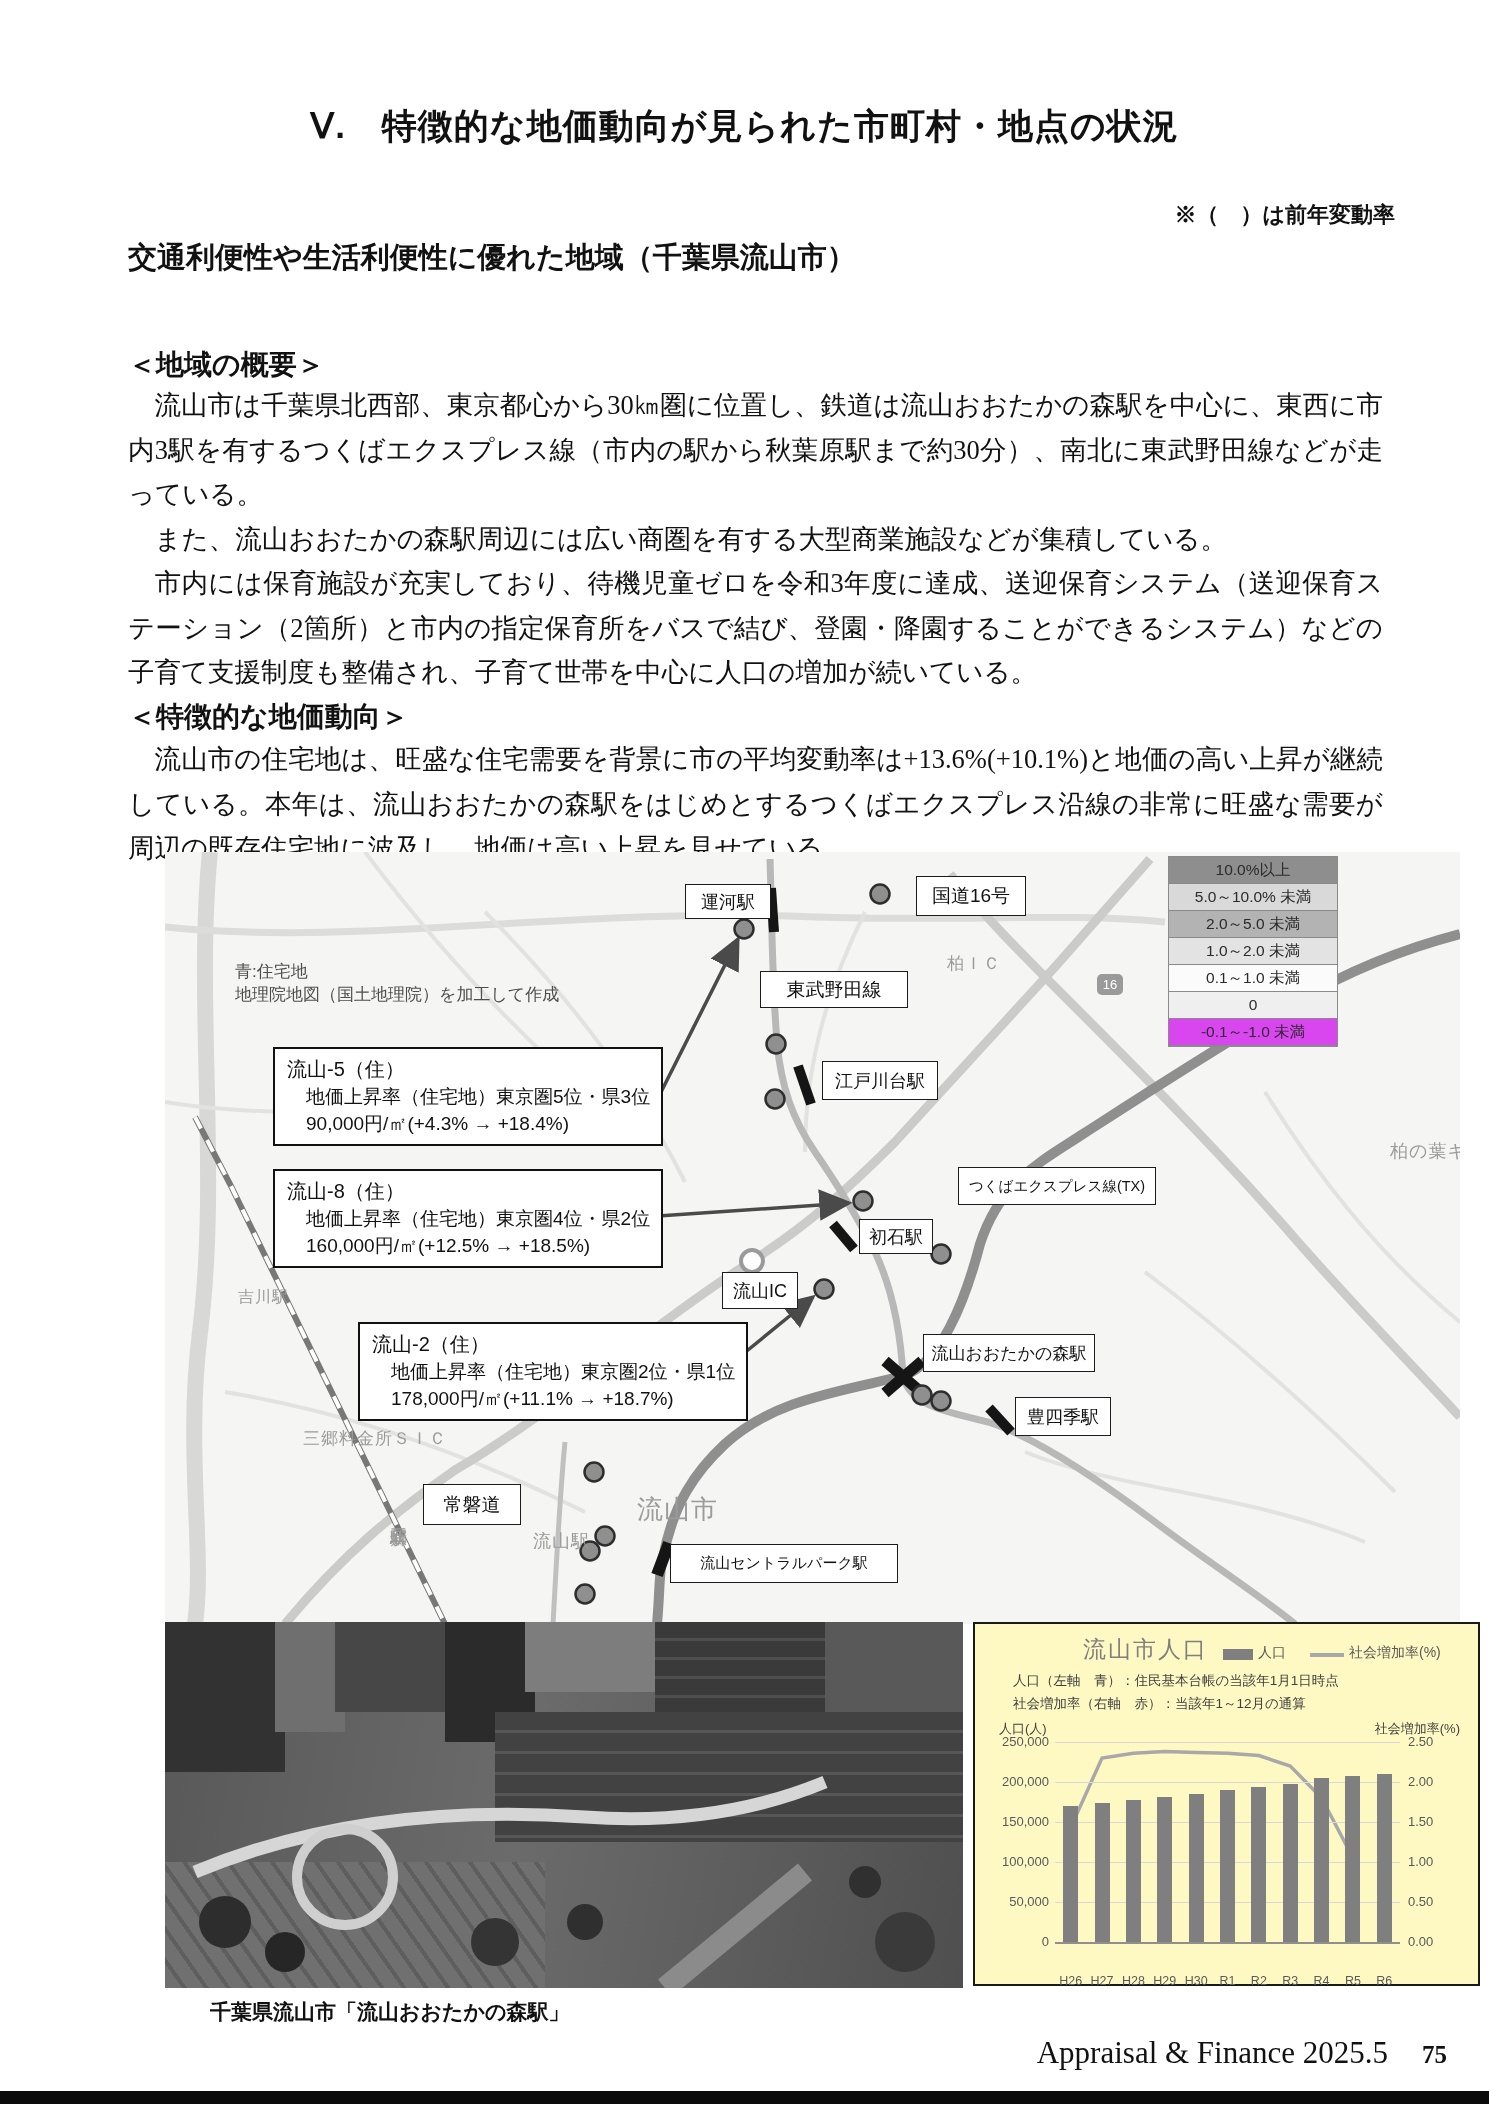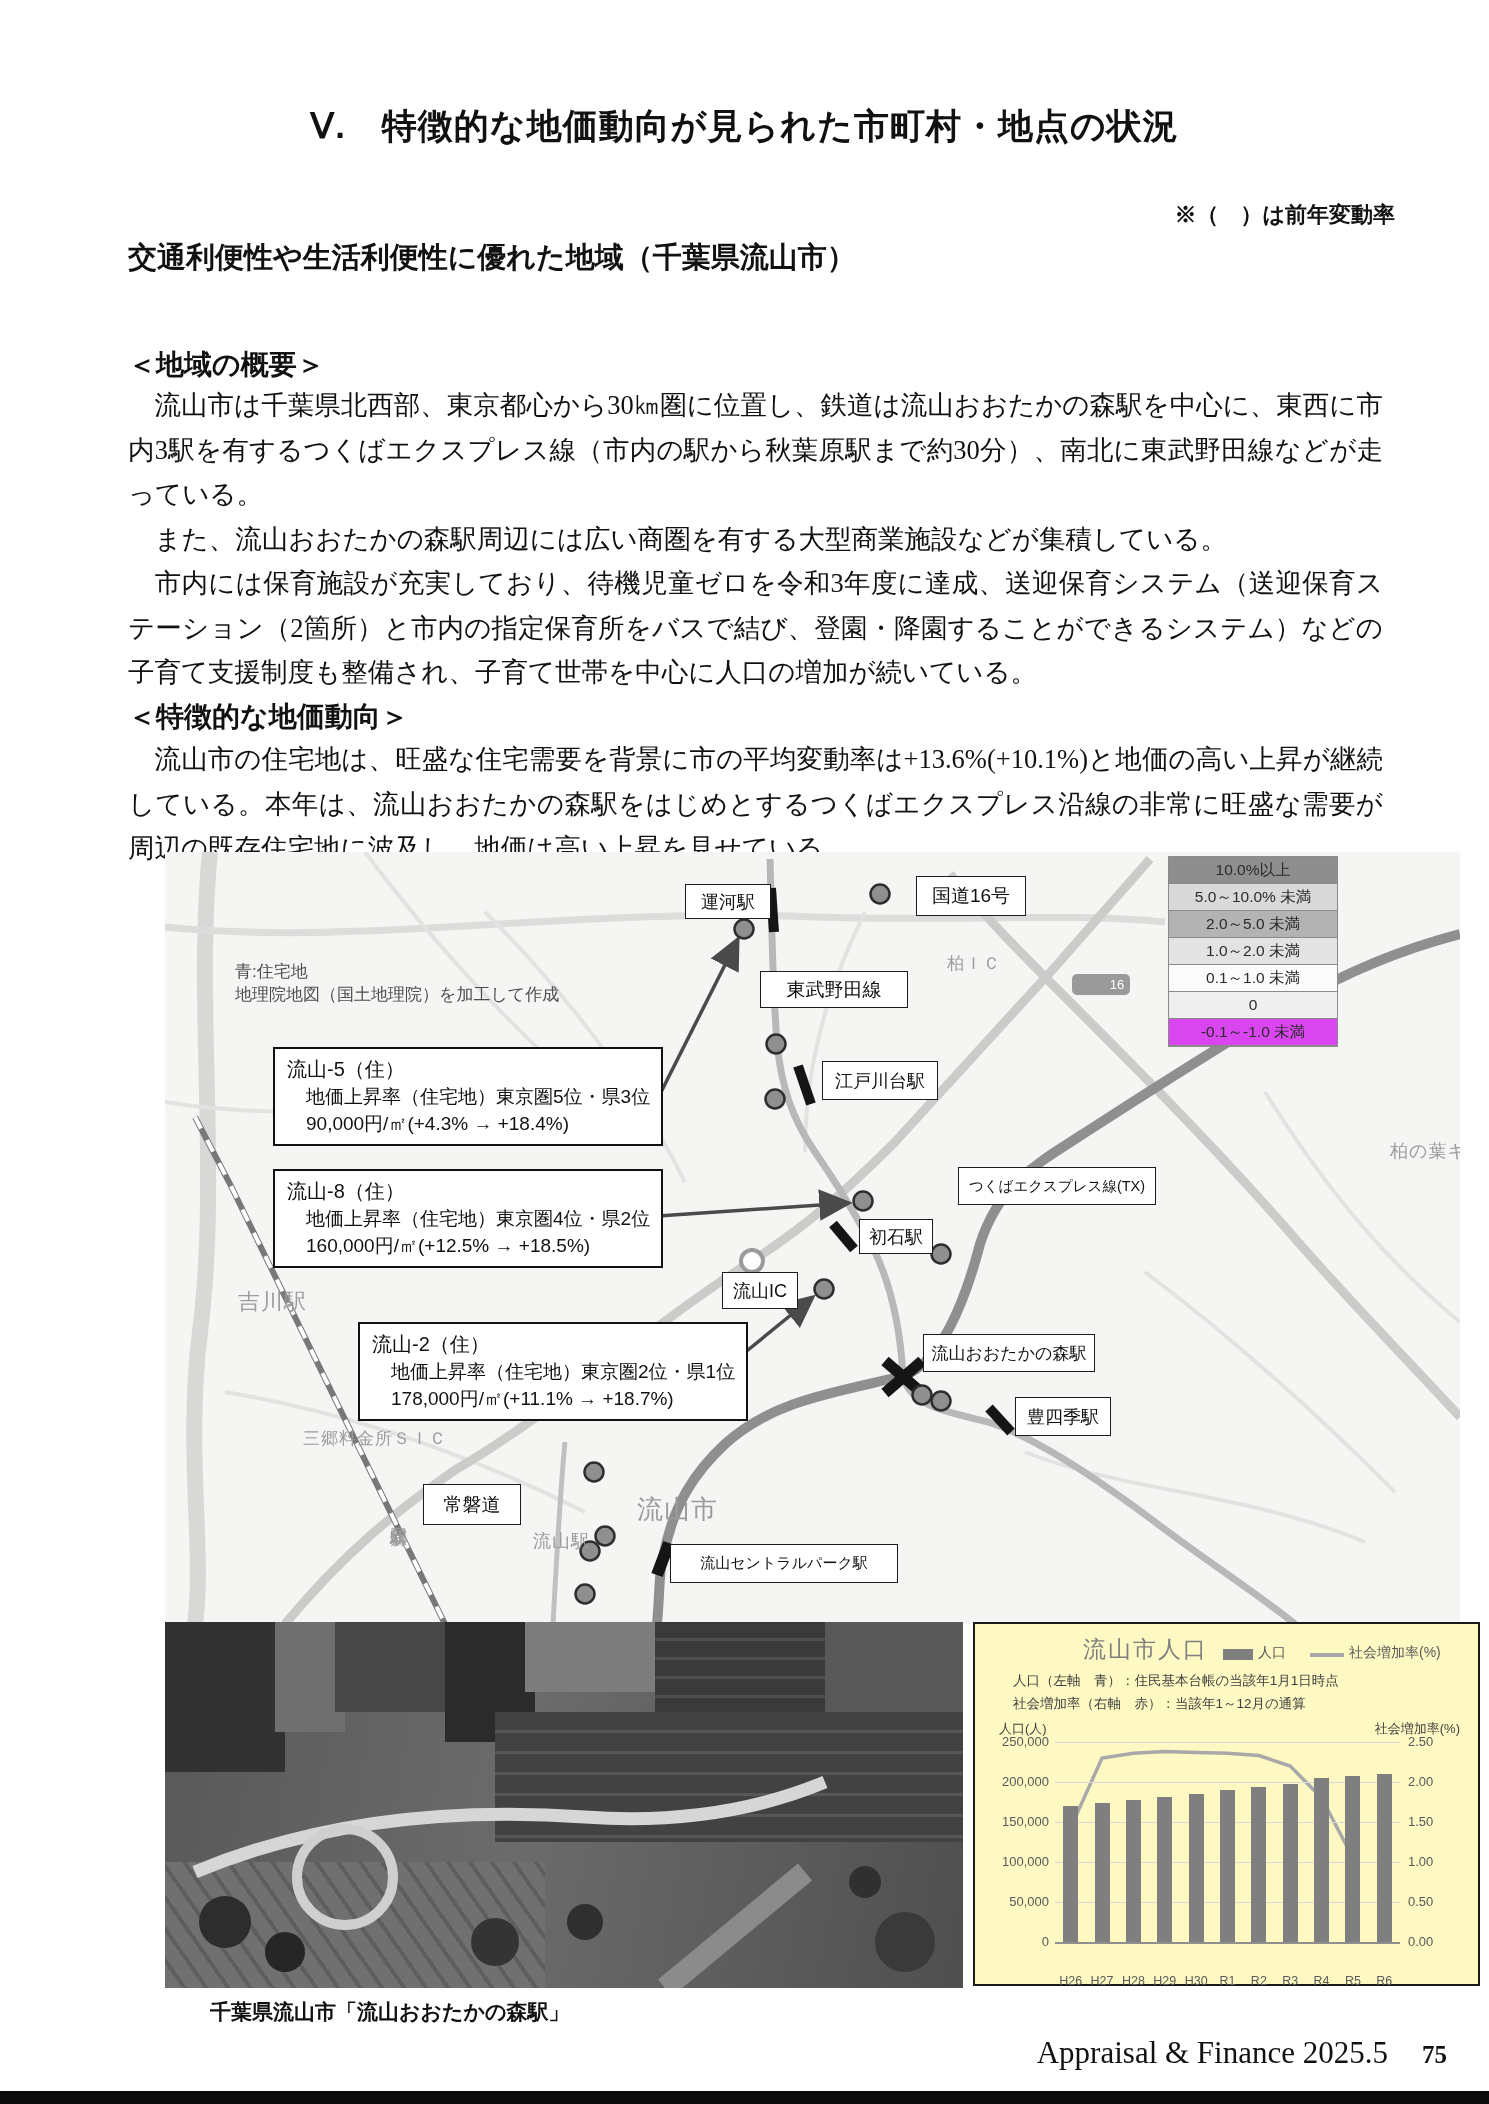--- a/index.html
+++ b/index.html
@@ -157,29 +157,29 @@
       <div class="mlabel" style="left: 657px; top: 209px; width: 114px; height: 37px; font-size: 18px;">江戸川台駅</div>
       <div class="mlabel" style="left: 793px; top: 315px; width: 196px; height: 36px; font-size: 14.5px;">つくばエクスプレス線(TX)</div>
       <div class="mlabel" style="left: 694px; top: 367px; width: 72px; height: 33px; font-size: 18px;">初石駅</div>
       <div class="mlabel" style="left: 557px; top: 420px; width: 74px; height: 35px; font-size: 18px;">流山IC</div>
       <div class="mlabel" style="left: 758px; top: 482px; width: 170px; height: 36px; font-size: 17px;">流山おおたかの森駅</div>
       <div class="mlabel" style="left: 850px; top: 545px; width: 94px; height: 37px; font-size: 18px;">豊四季駅</div>
       <div class="mlabel" style="left: 258px; top: 632px; width: 96px; height: 39px; font-size: 19px;">常磐道</div>
       <div class="mlabel" style="left: 505px; top: 692px; width: 226px; height: 37px; font-size: 15px;">流山セントラルパーク駅</div>
       <div class="plabel" style="left: 782px; top: 100px; font-size: 17px;">柏ＩＣ</div>
       <div class="plabel" style="left: 1225px; top: 287px; font-size: 18px;">柏の葉キャン</div>
-      <div class="plabel" style="left: 73px; top: 435px; font-size: 22px;">吉川駅</div>
+      <div class="plabel" style="left: 73px; top: 435px; font-size: 16px;">吉川駅</div>
       <div class="plabel" style="left: 138px; top: 575px; font-size: 17px;">三郷料金所ＳＩＣ</div>
       <div class="plabel vertical" style="left: 222px; top: 662px; font-size: 17px;">新三郷駅</div>
       <div class="plabel" style="left: 368px; top: 677px; font-size: 18px;">流山駅</div>
       <div class="plabel" style="left: 472px; top: 640px; font-size: 26px;">流山市</div>
       <div class="callout" style="left: 108px; top: 195px; width: 362px;"><div class="t">流山-5（住）</div><div>　地価上昇率（住宅地）東京圏5位・県3位</div><div>　90,000円/㎡(+4.3% → +18.4%)</div></div>
       <div class="callout" style="left: 108px; top: 317px; width: 362px;"><div class="t">流山-8（住）</div><div>　地価上昇率（住宅地）東京圏4位・県2位</div><div>　160,000円/㎡(+12.5% → +18.5%)</div></div>
       <div class="callout" style="left: 193px; top: 470px; width: 362px;"><div class="t">流山-2（住）</div><div>　地価上昇率（住宅地）東京圏2位・県1位</div><div>　178,000円/㎡(+11.1% → +18.7%)</div></div>
-      <div class="shield" style="left: 907px; top: 122px; padding-left: 32px;">16</div>
+      <div class="shield" style="left: 932px; top: 122px;">16</div>
     </div>
 
   <div class="photo">
     <div style="left:0;top:0;width:120px;height:150px;background:#323232"></div>
     <div style="left:110px;top:0;width:70px;height:110px;background:#6f6f6f"></div>
     <div style="left:170px;top:0;width:120px;height:90px;background:#474747"></div>
     <div style="left:280px;top:0;width:90px;height:120px;background:#2b2b2b"></div>
     <div style="left:360px;top:0;width:140px;height:70px;background:#7d7d7d"></div>
     <div style="left:490px;top:0;width:180px;height:140px;background:repeating-linear-gradient(180deg,#3a3a3a 0 16px,#4e4e4e 16px 19px)"></div>
     <div style="left:660px;top:0;width:138px;height:160px;background:#595959"></div>

